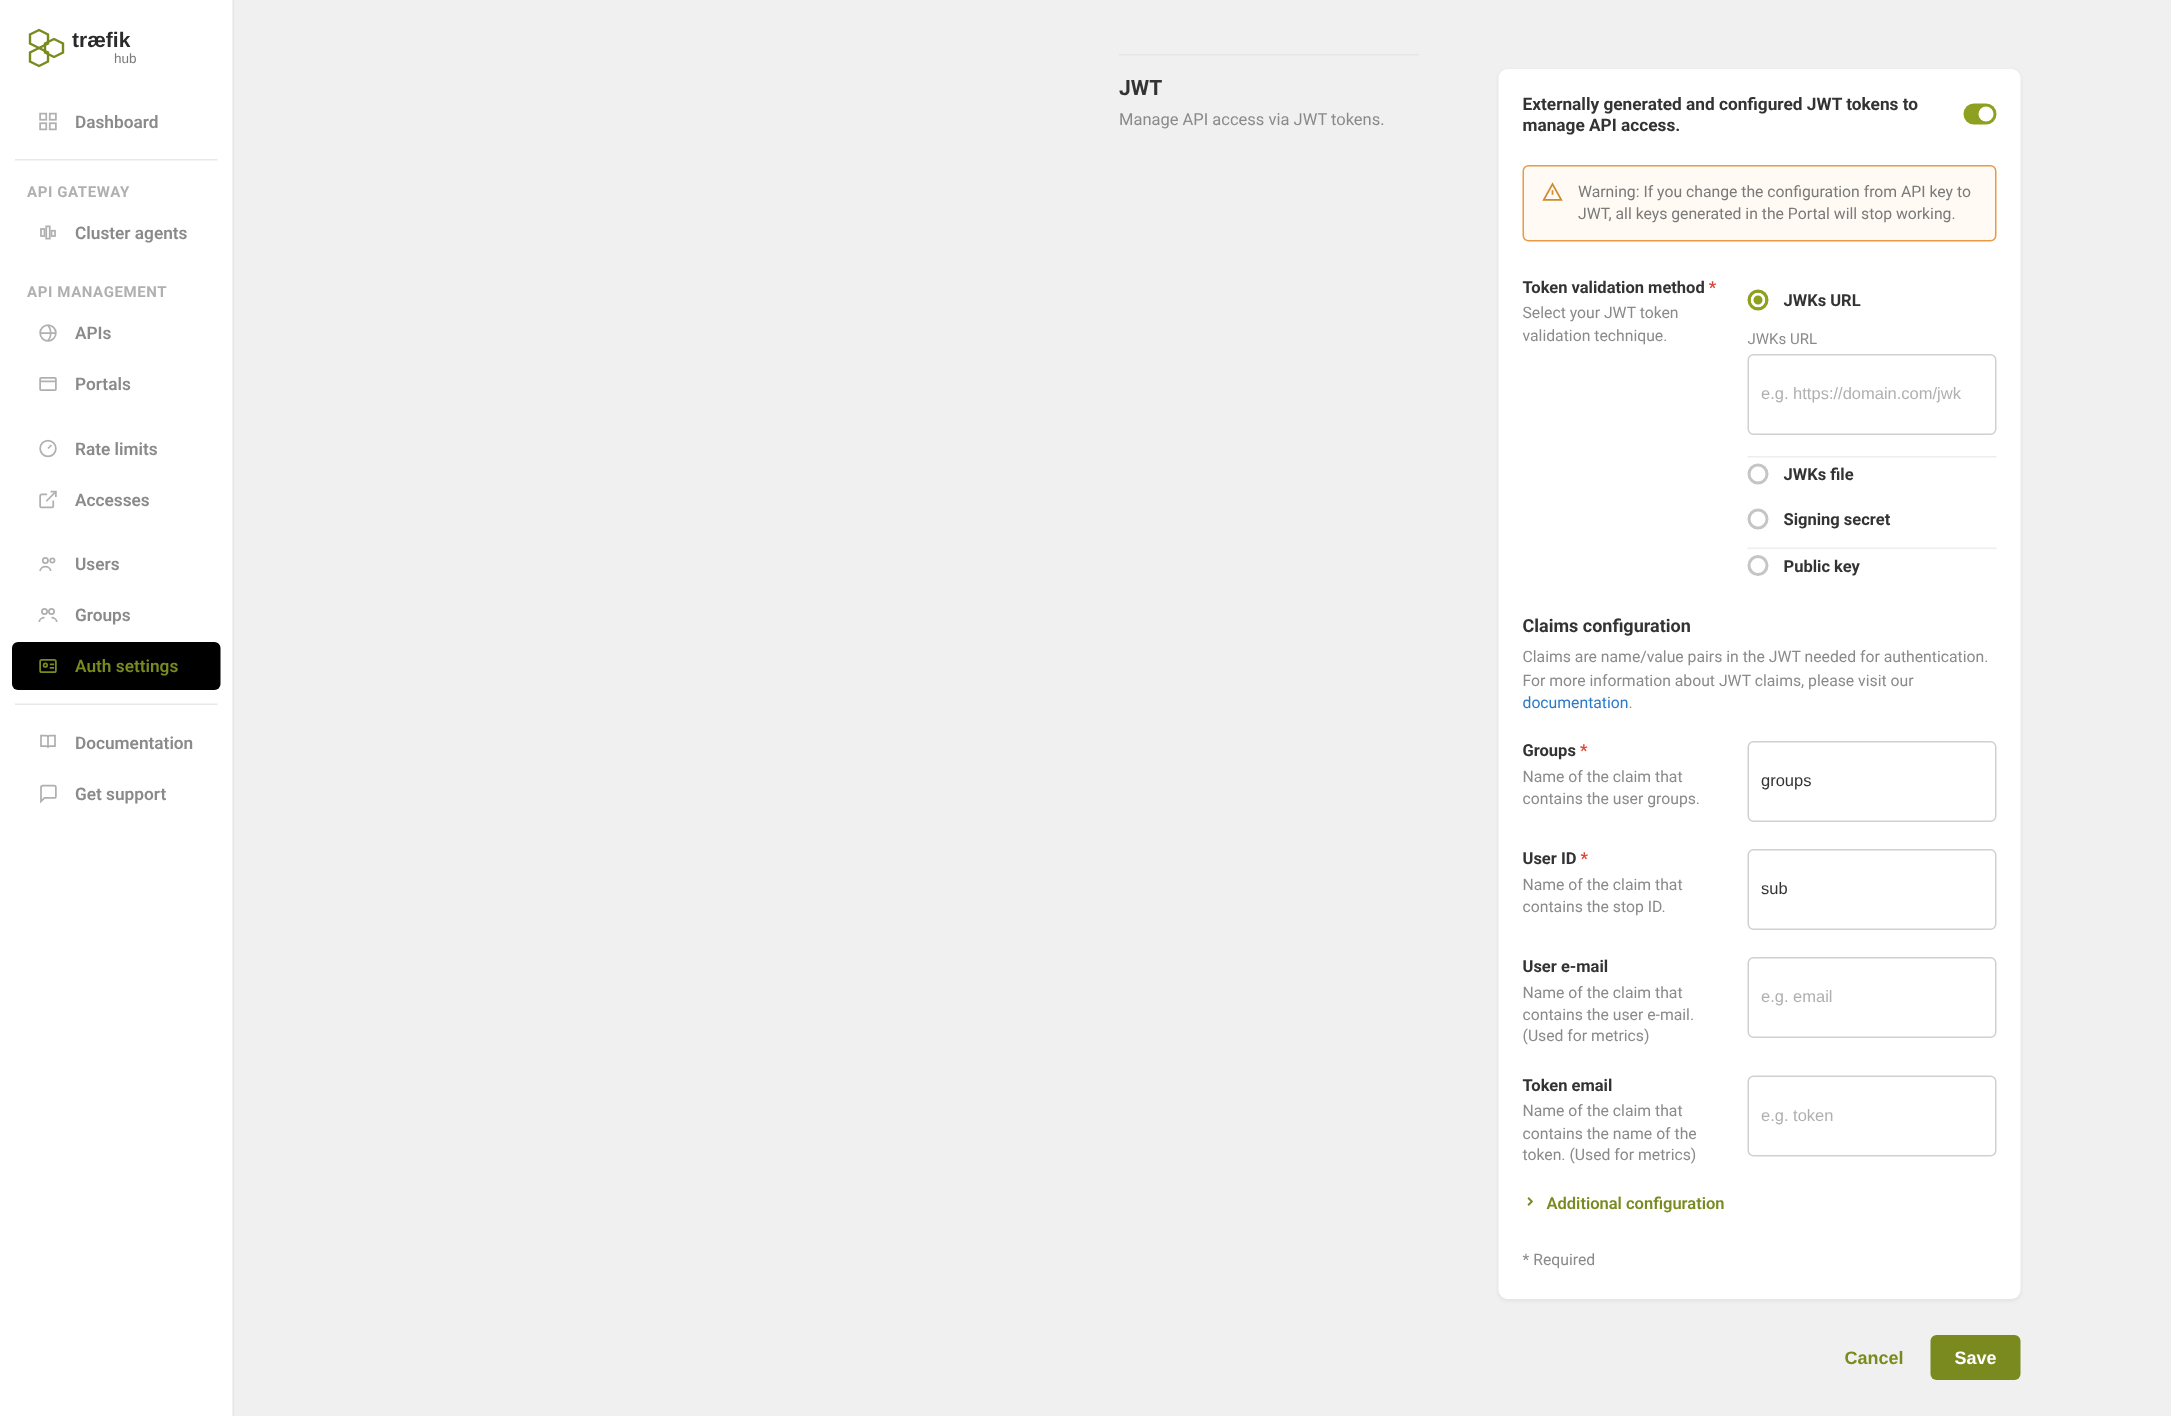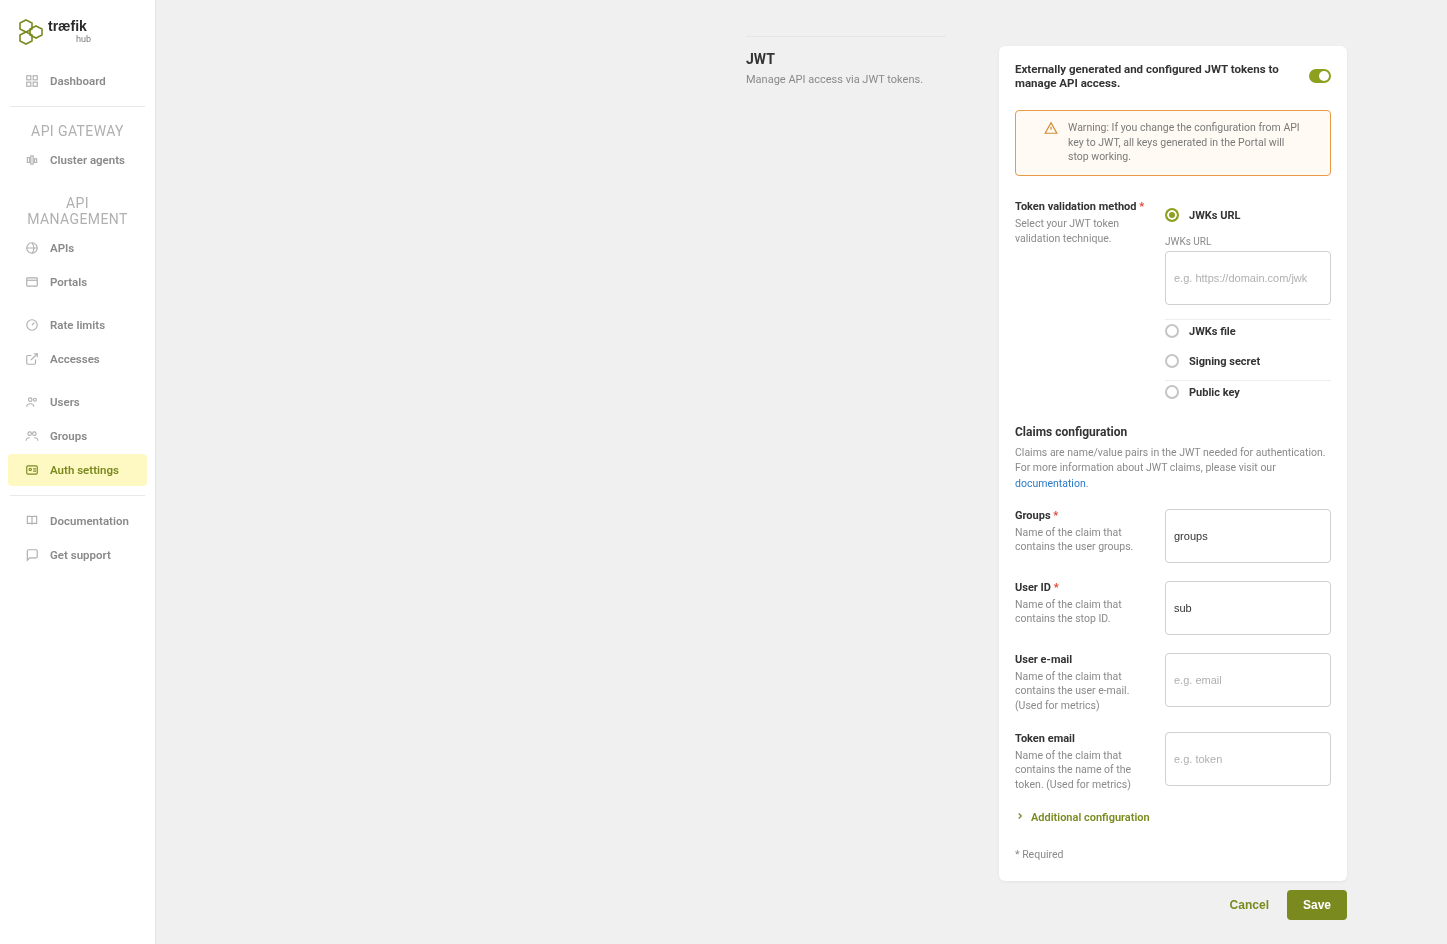--- a/index.html
+++ b/index.html
@@ -38,35 +38,34 @@
     cursor: pointer;
     border-radius: 4px;
     margin: 1px 8px;
   }
   .nav-link .icon {
     width: 16px; height: 16px;
     display: inline-flex; align-items: center; justify-content: center;
     color: #b0b0b0;
   }
   .nav-link.active {
-    background: #fef9c3;
+    background: #000000;
     color: #7a8a1f;
   }
   .nav-link.active .icon { color: #7a8a1f; }
   .nav-divider {
     height: 1px; background: #e8e8e8;
     margin: 8px 10px;
   }
   .nav-section-title {
-    font-size: 14px;
-    font-weight: 400;
+    font-size: 10px;
+    font-weight: 700;
     letter-spacing: 0.4px;
     color: #b0b0b0;
     padding: 8px 18px 4px;
-    text-align: center;
   }
 
   
   .main {
     flex: 1;
     position: relative;
     overflow: hidden;
   }
   
   .page-header-row {
@@ -122,21 +121,21 @@
     position: absolute;
     right: 2px; top: 2px;
     width: 10px; height: 10px;
     background: #fff; border-radius: 50%;
   }
 
   .alert {
     border: 1px solid #e89a47;
     background: #fffaf3;
     border-radius: 4px;
-    padding: 10px 28px;
+    padding: 10px 12px;
     display: flex;
     gap: 10px;
     margin-bottom: 24px;
   }
   .alert .icon {
     color: #d08a2e;
     flex-shrink: 0;
   }
   .alert .msg {
     font-size: 10.5px;

